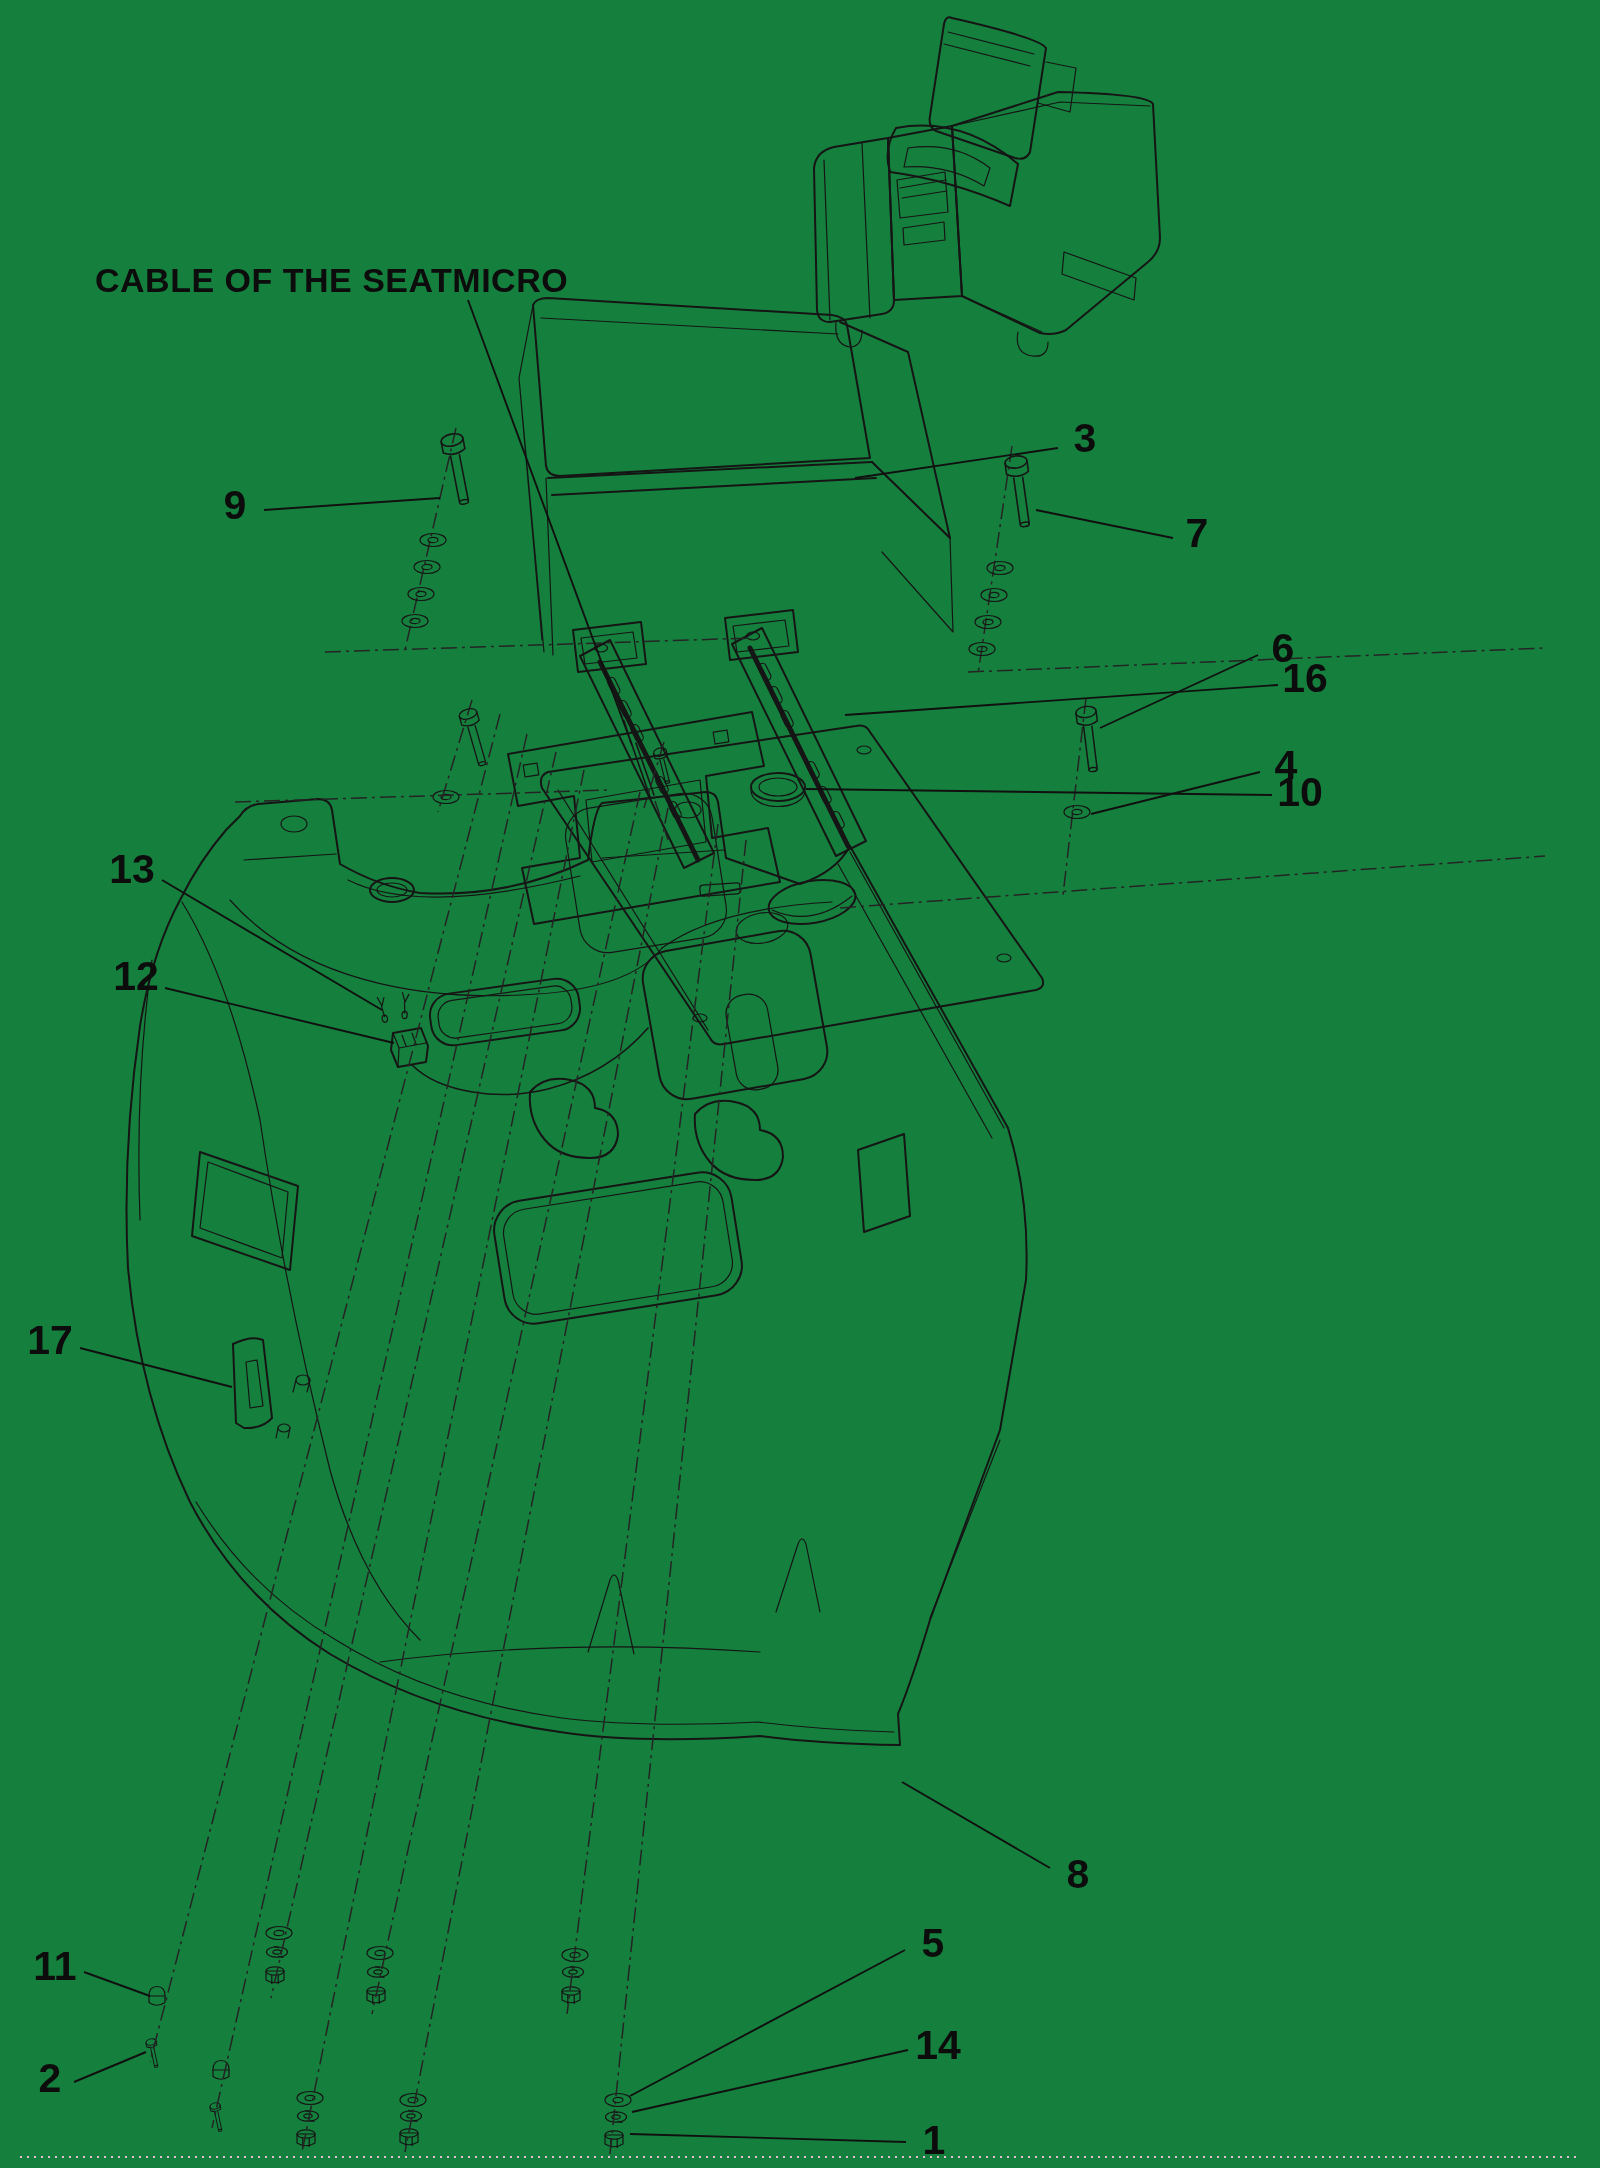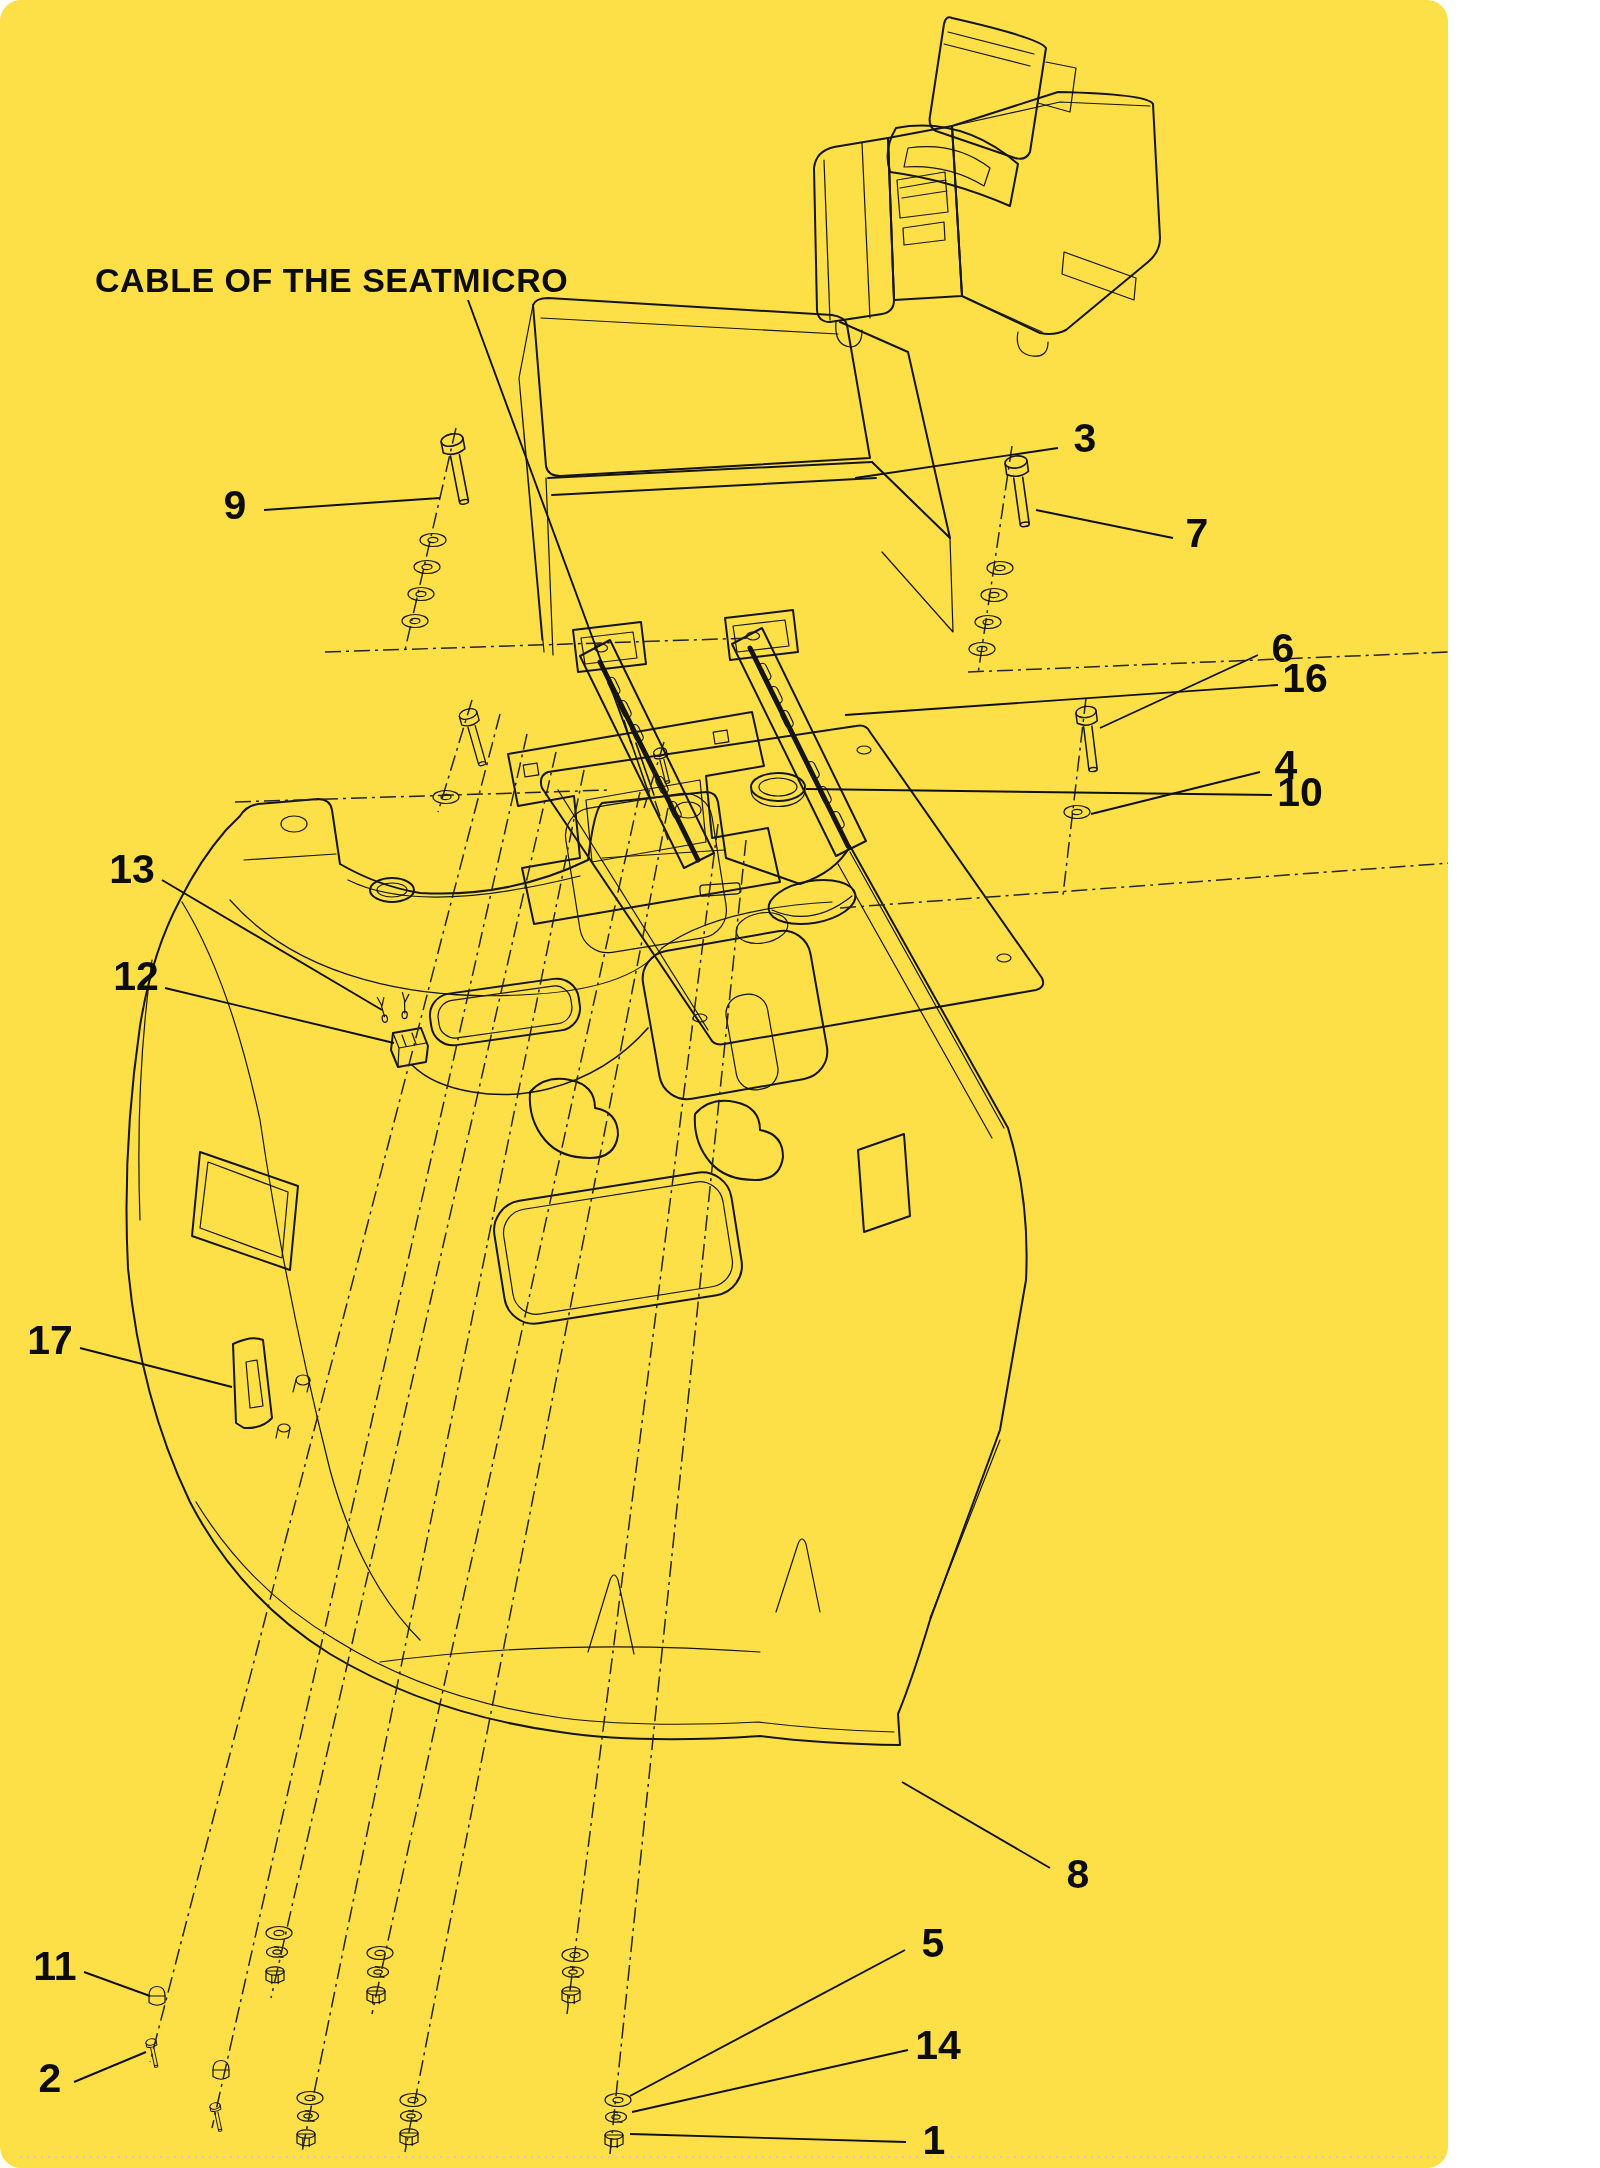--- a/index.html
+++ b/index.html
@@ -1,17 +1,17 @@
 <!DOCTYPE html>
 <html><head>
 <meta charset="utf-8">
 <style>
   html,body{margin:0;padding:0;background:#fff;}
-  .stage{position:relative;width:1448px;height:2168px;background:#fde047;overflow:hidden;
-         font-family:"Liberation Sans",sans-serif;border-radius:21px;}
+  .stage{position:relative;width:1600px;height:2168px;background:#15803d;overflow:hidden;
+         font-family:"Liberation Sans",sans-serif;}
   svg{position:absolute;left:0;top:0;}
   .part{fill:none;stroke:#151515;stroke-width:2;stroke-linejoin:round;stroke-linecap:round;}
   .thin{stroke-width:1.2;}
   .med{stroke-width:1.6;}
   .stripe{stroke-width:5;}
   .dd{fill:none;stroke:#242424;stroke-width:1.5;stroke-dasharray:16 5 3 5;stroke-linecap:butt;}
   .leader{fill:none;stroke:#101010;stroke-width:1.9;}
   .lbl{font-family:"Liberation Sans",sans-serif;font-weight:bold;font-size:41px;fill:#0c0c0c;}
   .title{font-family:"Liberation Sans",sans-serif;font-weight:bold;font-size:34px;fill:#0c0c0c;letter-spacing:.5px;}
   .margin-line{stroke:#e4bfd2;stroke-width:2;stroke-dasharray:2 5;fill:none;}

